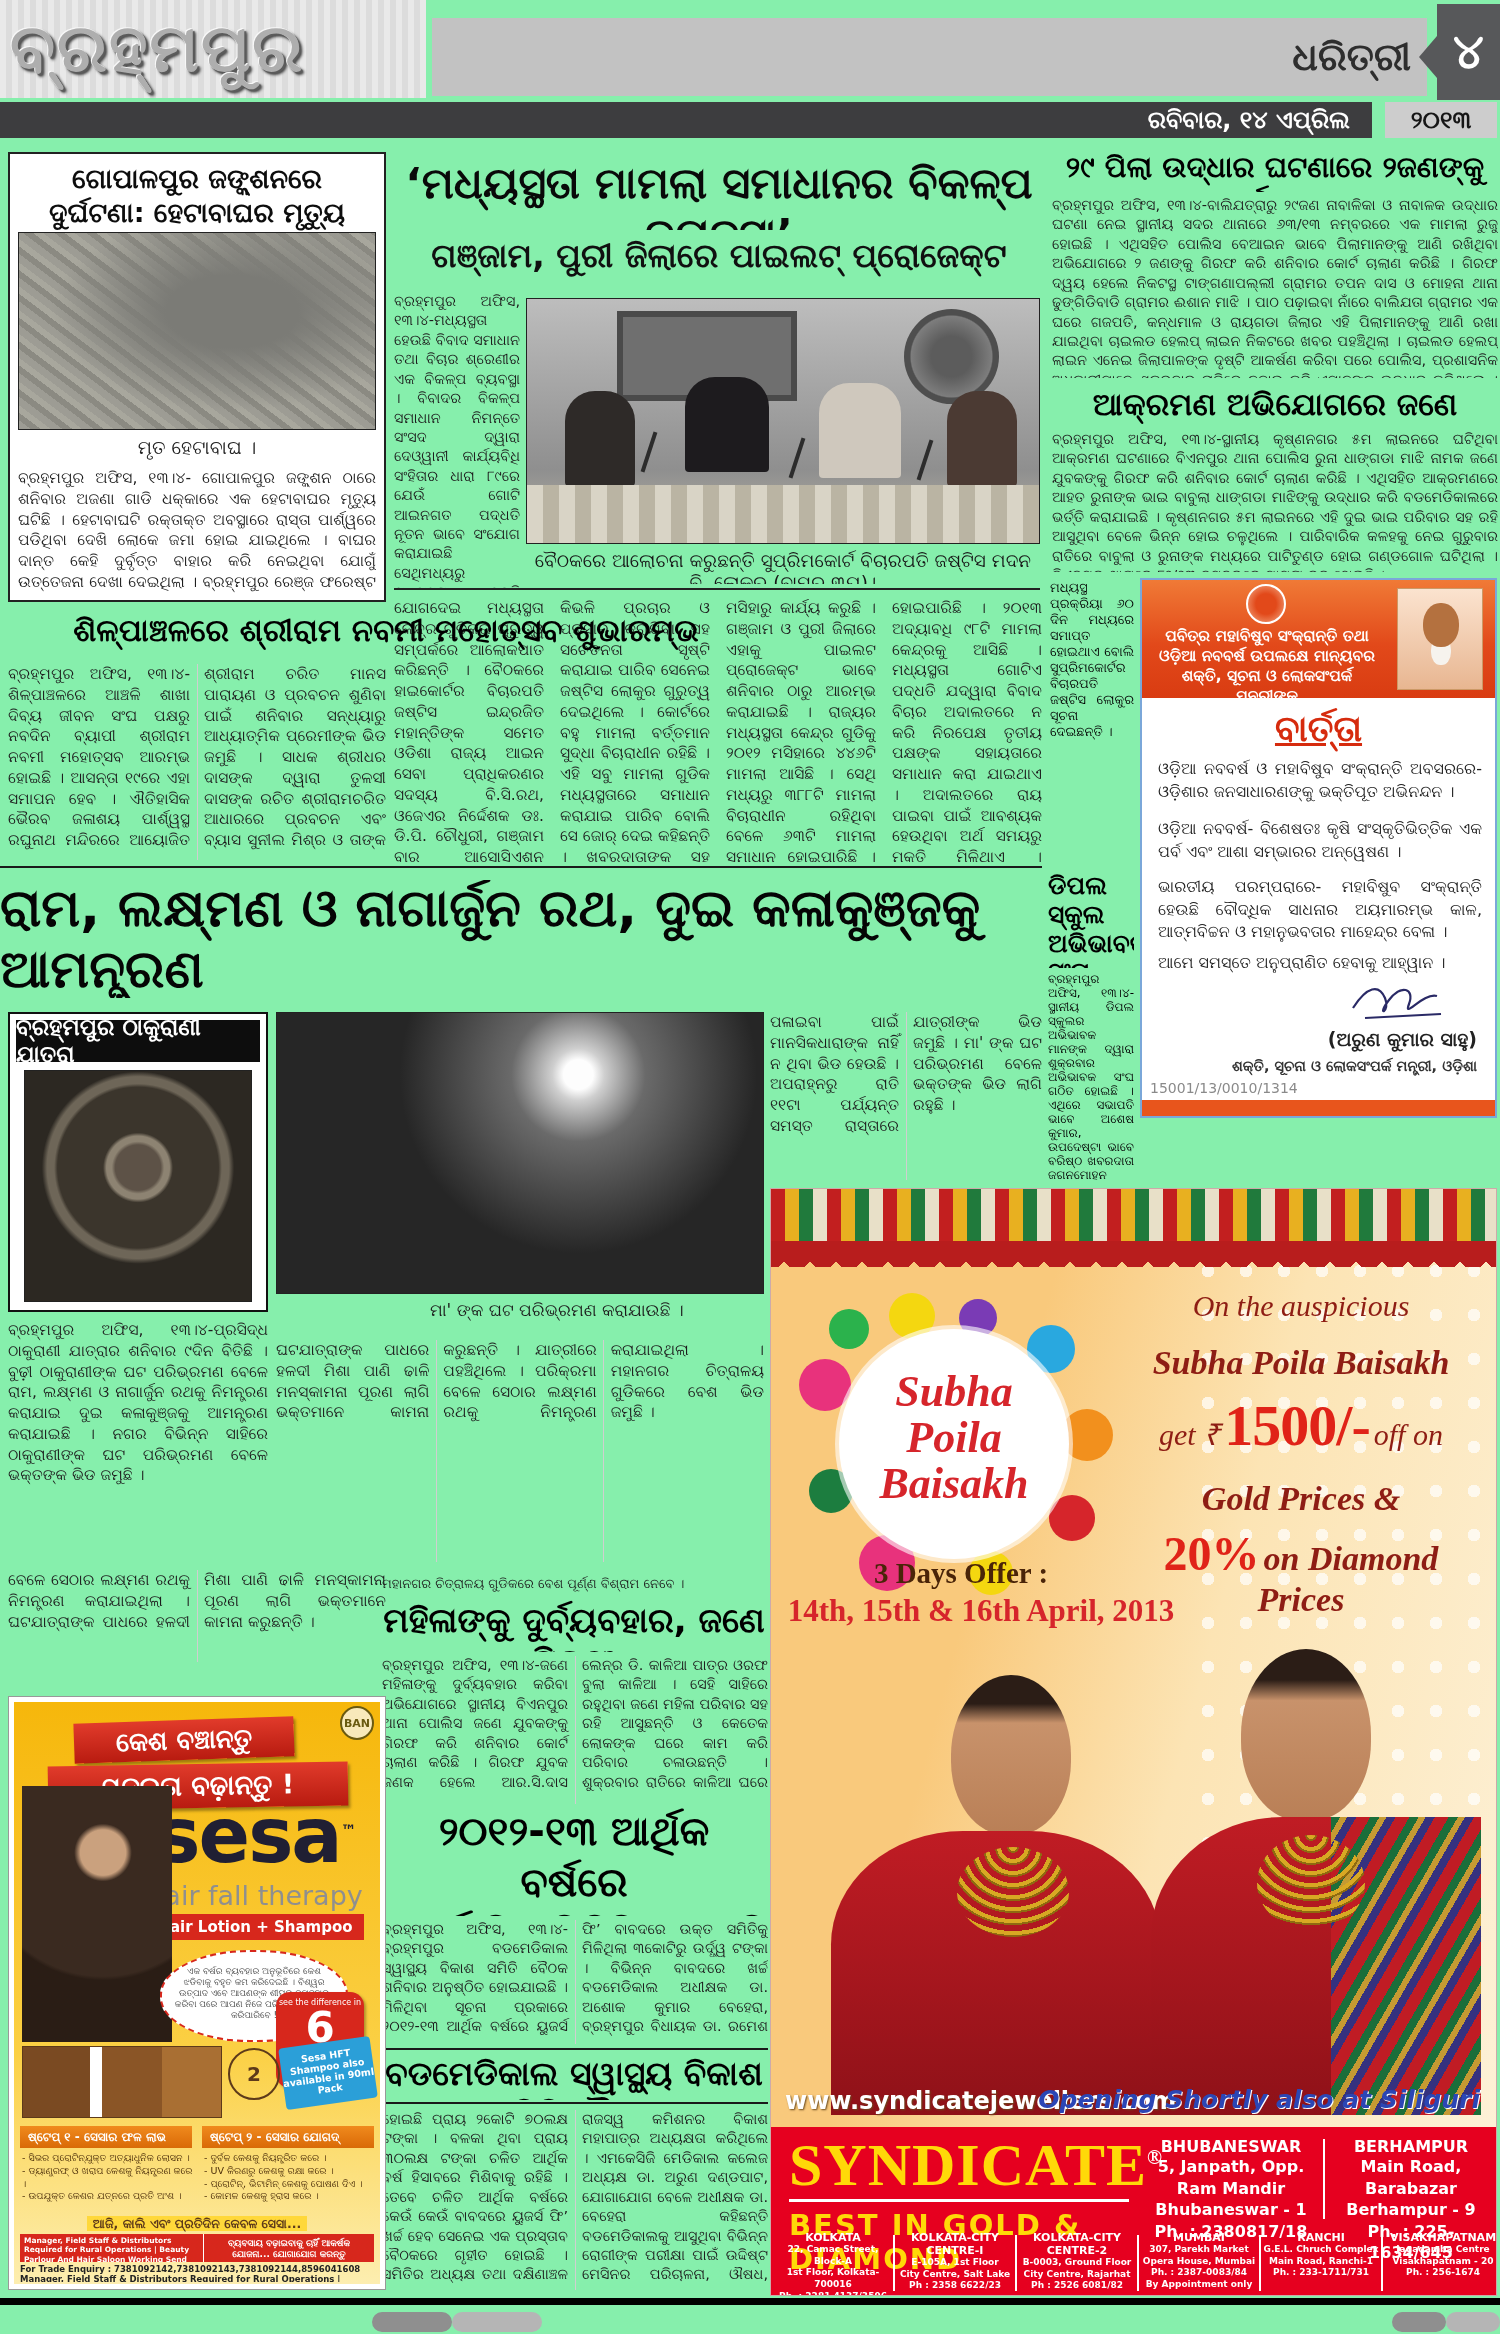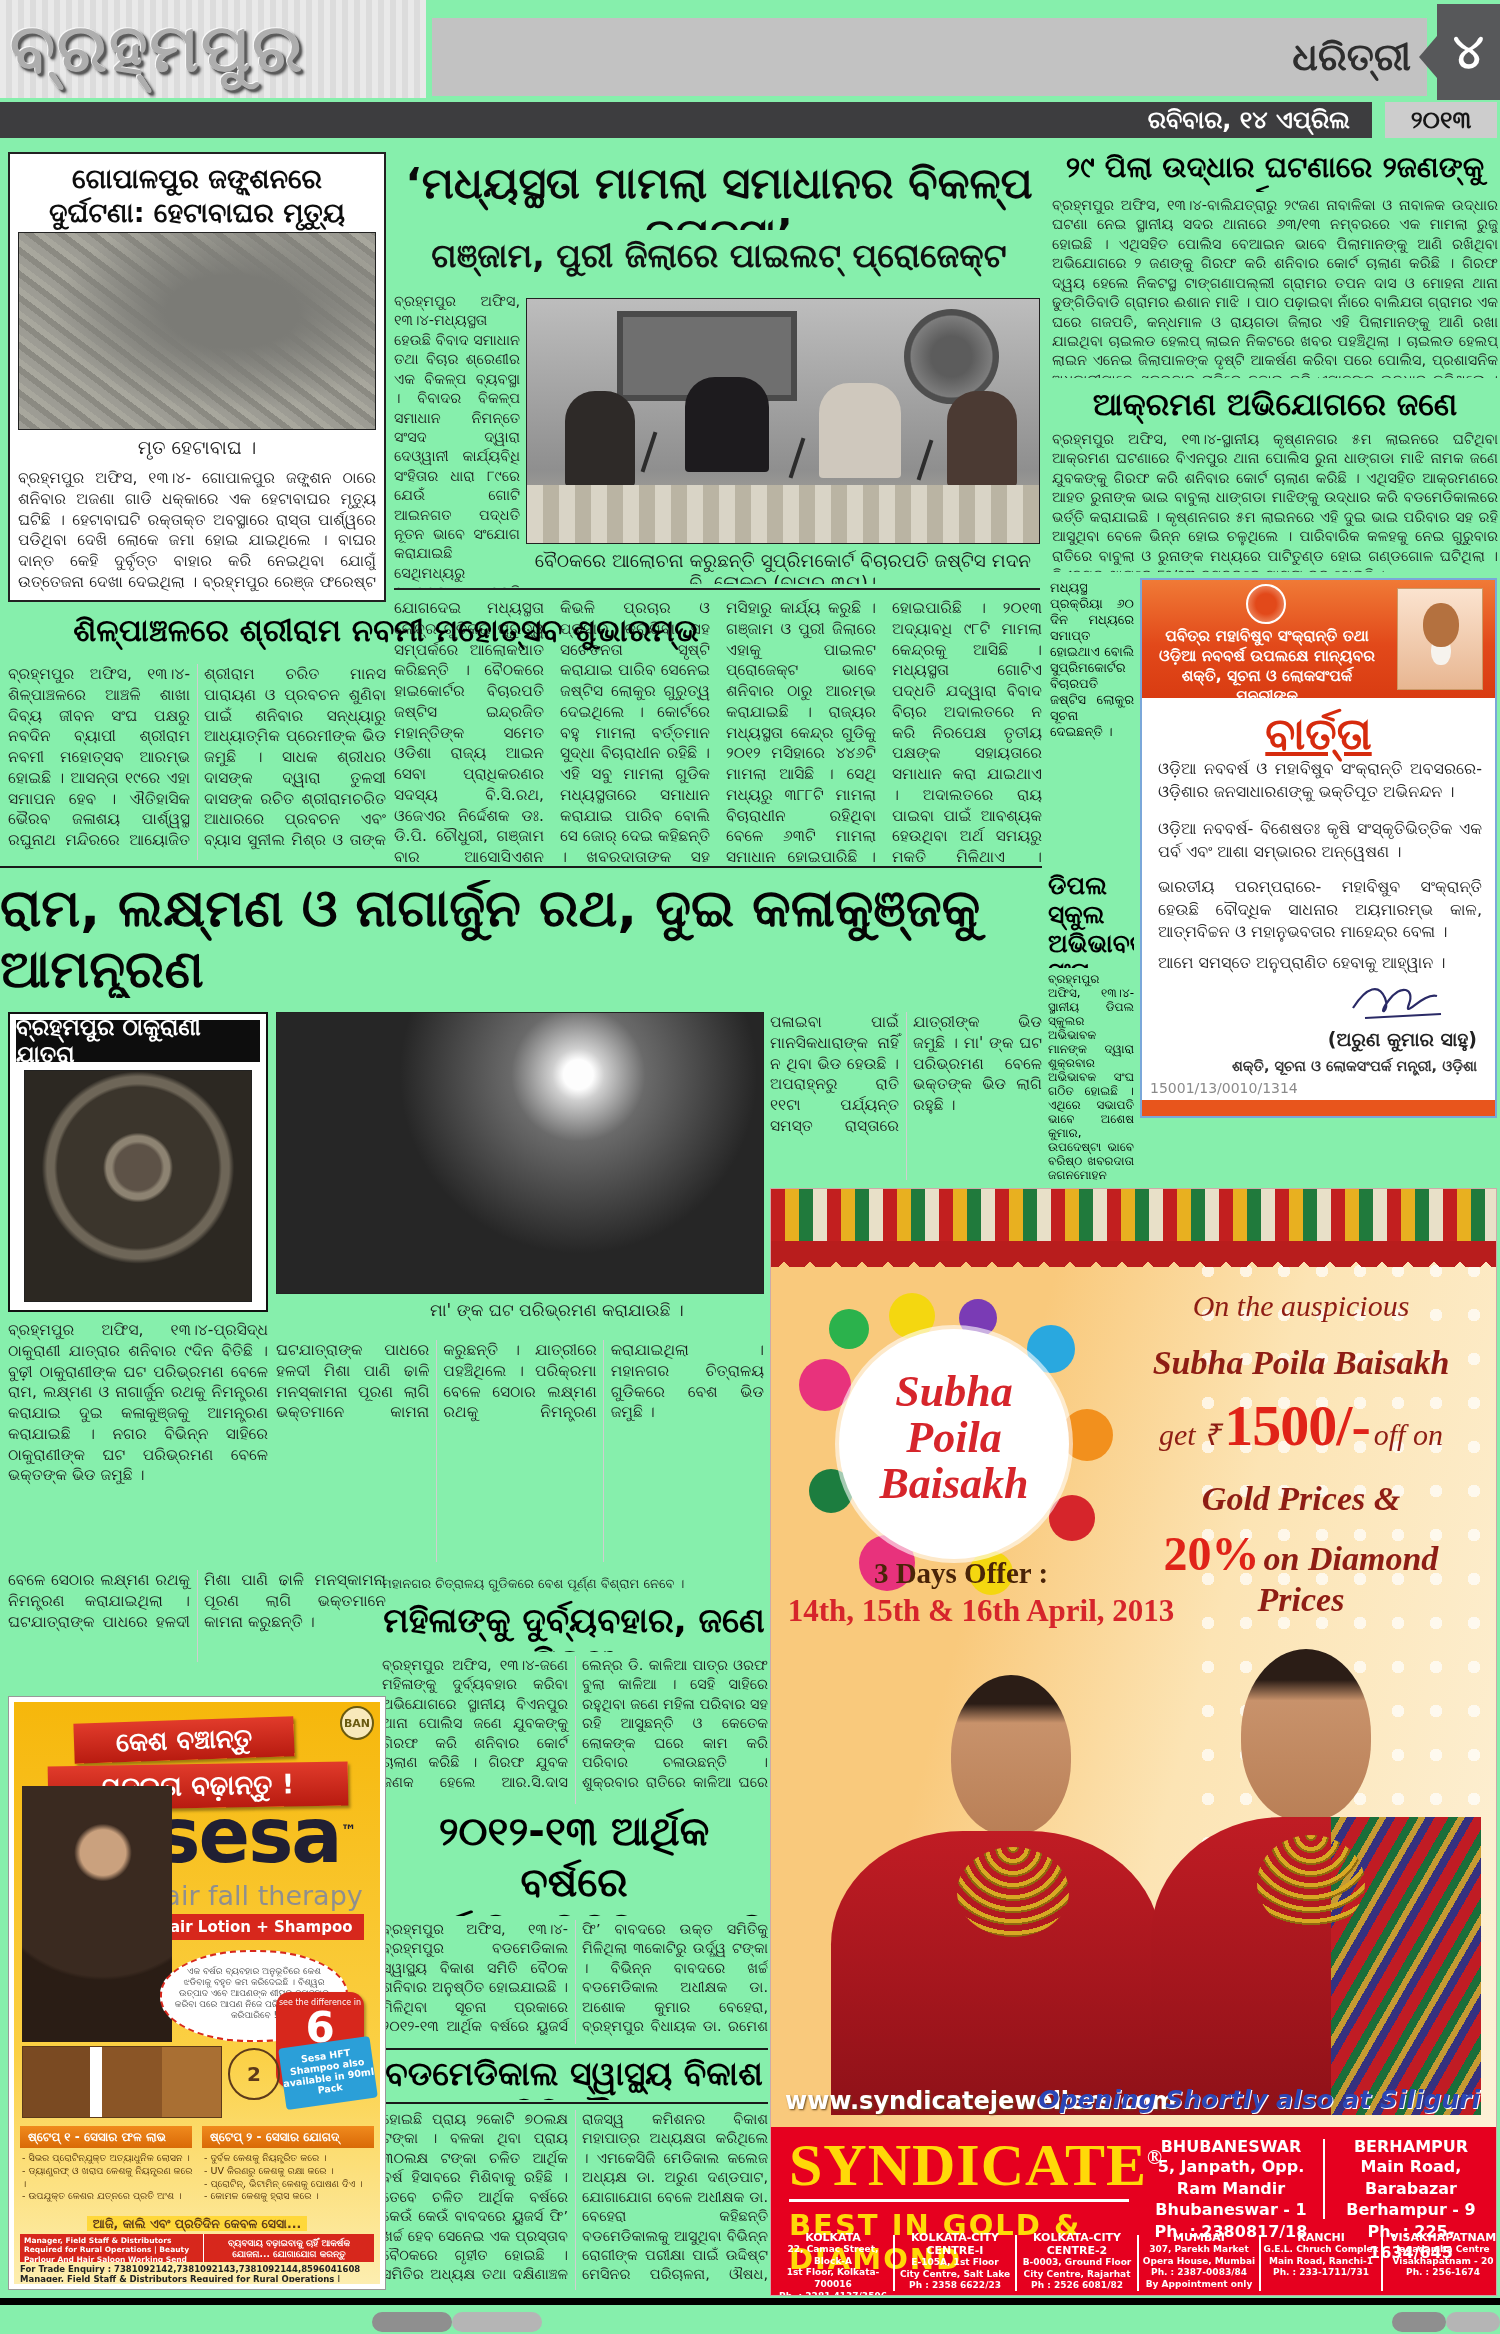--- a/index.html
+++ b/index.html
@@ -72,21 +72,21 @@
      background:linear-gradient(180deg,#f07a36,#e2491a 55%,#d93c12); }
   .gov-emblem { position:absolute; left:104px; top:4px; width:40px; height:40px; border-radius:50%;
      border:2px solid #fff; background:radial-gradient(circle,#e2491a 40%,#f5b08a); }
   .gov-head-text { position:absolute; left:10px; top:46px; width:230px; color:#fff;
      font-size:15.5px; font-weight:bold; text-align:center; line-height:1.3; }
   .gov-portrait { position:absolute; right:12px; top:8px; width:86px; height:102px;
      background:linear-gradient(#fbe3cf,#e8b691); border:1px solid #c96; }
   .gov-face { position:absolute; left:25px; top:14px; width:36px; height:44px; border-radius:48%;
      background:#b4713f; box-shadow:0 26px 0 -8px #f6f3ee; }
   .gov-title { position:absolute; left:0; top:128px; width:100%; text-align:center;
-     font-size:44px; font-weight:bold; color:#d62b0e; text-decoration:underline; }
+     font-size:36px; font-weight:bold; color:#d62b0e; text-decoration:underline; }
   .gov-p { position:absolute; left:16px; width:324px; font-size:16px; line-height:1.42; color:#222; text-align:justify; }
   .gov-sign { position:absolute; right:40px; top:398px; width:110px; height:46px; }
   .gov-name { position:absolute; right:18px; top:448px; width:260px; text-align:right; font-size:19px; font-weight:bold; color:#222; }
   .gov-post { position:absolute; right:18px; top:478px; width:320px; text-align:right; font-size:14.5px; font-weight:bold; color:#333; }
   .gov-code { position:absolute; left:8px; top:500px; font-size:14px; color:#8a8a8a; }
   .gov-strip { position:absolute; left:0; bottom:0; width:100%; height:16px; background:#e8551c; }
 
   
   .ram-h { left:6px; top:612px; width:760px; height:46px; font-size:31px; font-weight:bold; text-align:center; overflow:hidden; }
   .ram-b { left:8px; top:664px; width:378px; height:196px; }

